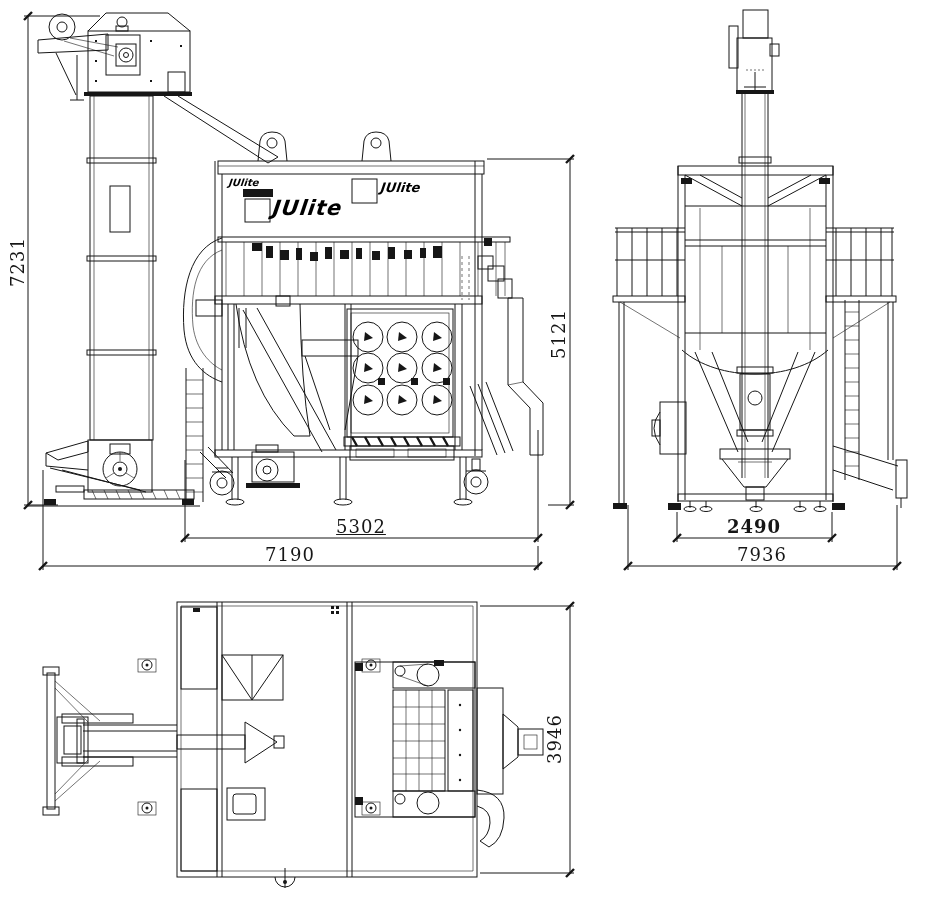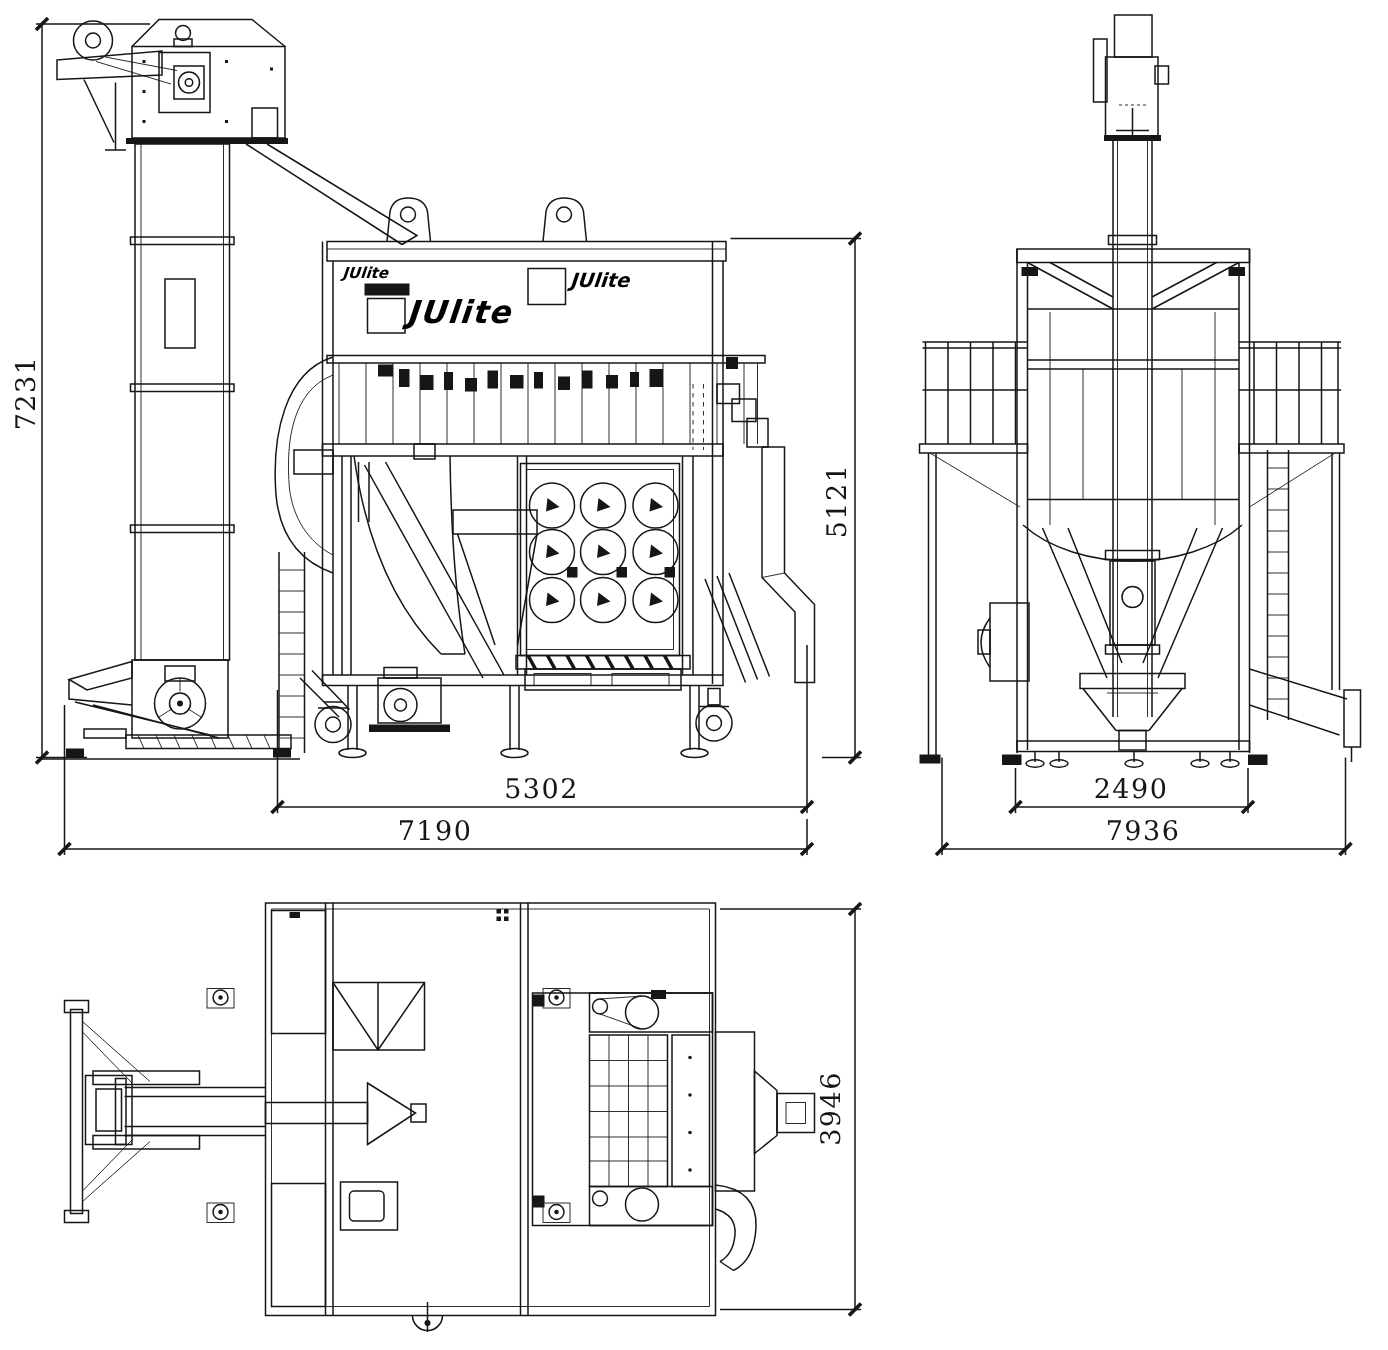--- a/index.html
+++ b/index.html
@@ -356,23 +356,23 @@
     <circle class="f" cx="285" cy="882" r="2"></circle>
     <g>
       <path class="s" d="M570,606 V873 M480,606 H574 M480,873 H574"></path>
       <path class="s2" d="M566,610 L574,602 M566,877 L574,869"></path>
     </g>
   </g>
 </svg>
 
 <div class="dim v" style="left:-22px;top:253px;">7231</div>
 <div class="dim v" style="left:519px;top:325px;">5121</div>
-<div class="dim" style="left:321px;top:518px;">5302</div>
+<div class="dim" style="left:321px;top:518px;text-decoration:underline;">5302</div>
 <div class="dim" style="left:250px;top:546px;">7190</div>
-<div class="dim" style="left:714px;top:518px;">2490</div>
+<div class="dim" style="left:714px;top:518px;font-weight:bold;">2490</div>
 <div class="dim" style="left:722px;top:546px;">7936</div>
 <div class="dim v" style="left:515px;top:730px;">3946</div>
 
 <div class="logo small" style="left:229px;top:177px;">JUlite</div>
 <div class="logo big" style="left:273px;top:196px;">JUlite</div>
 <div class="logo mid" style="left:381px;top:180px;">JUlite</div>
 
 </div>
 
 </body></html>

